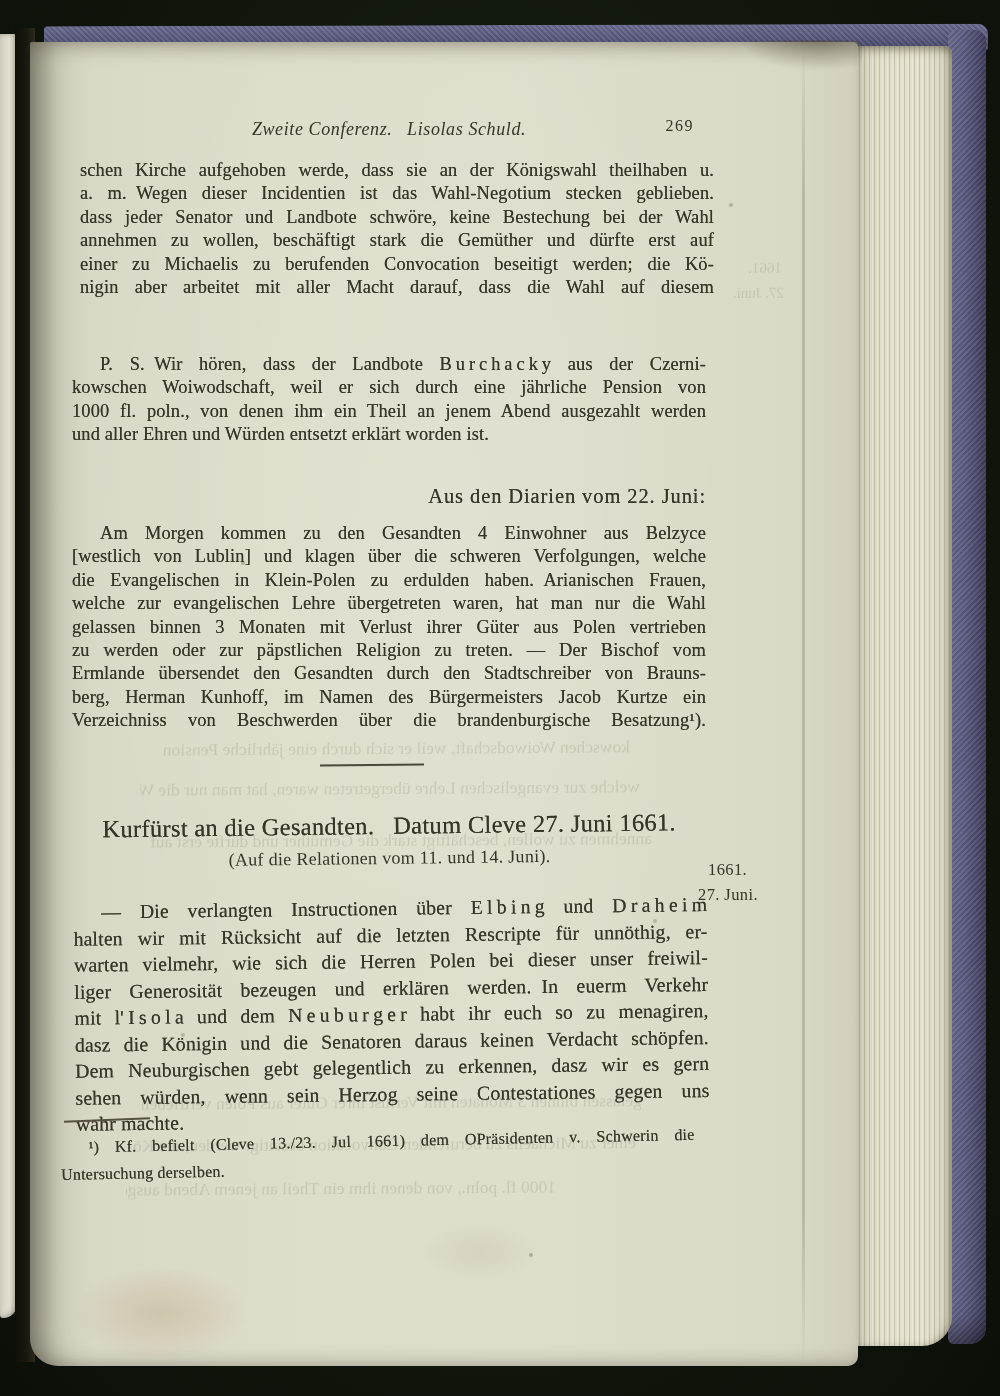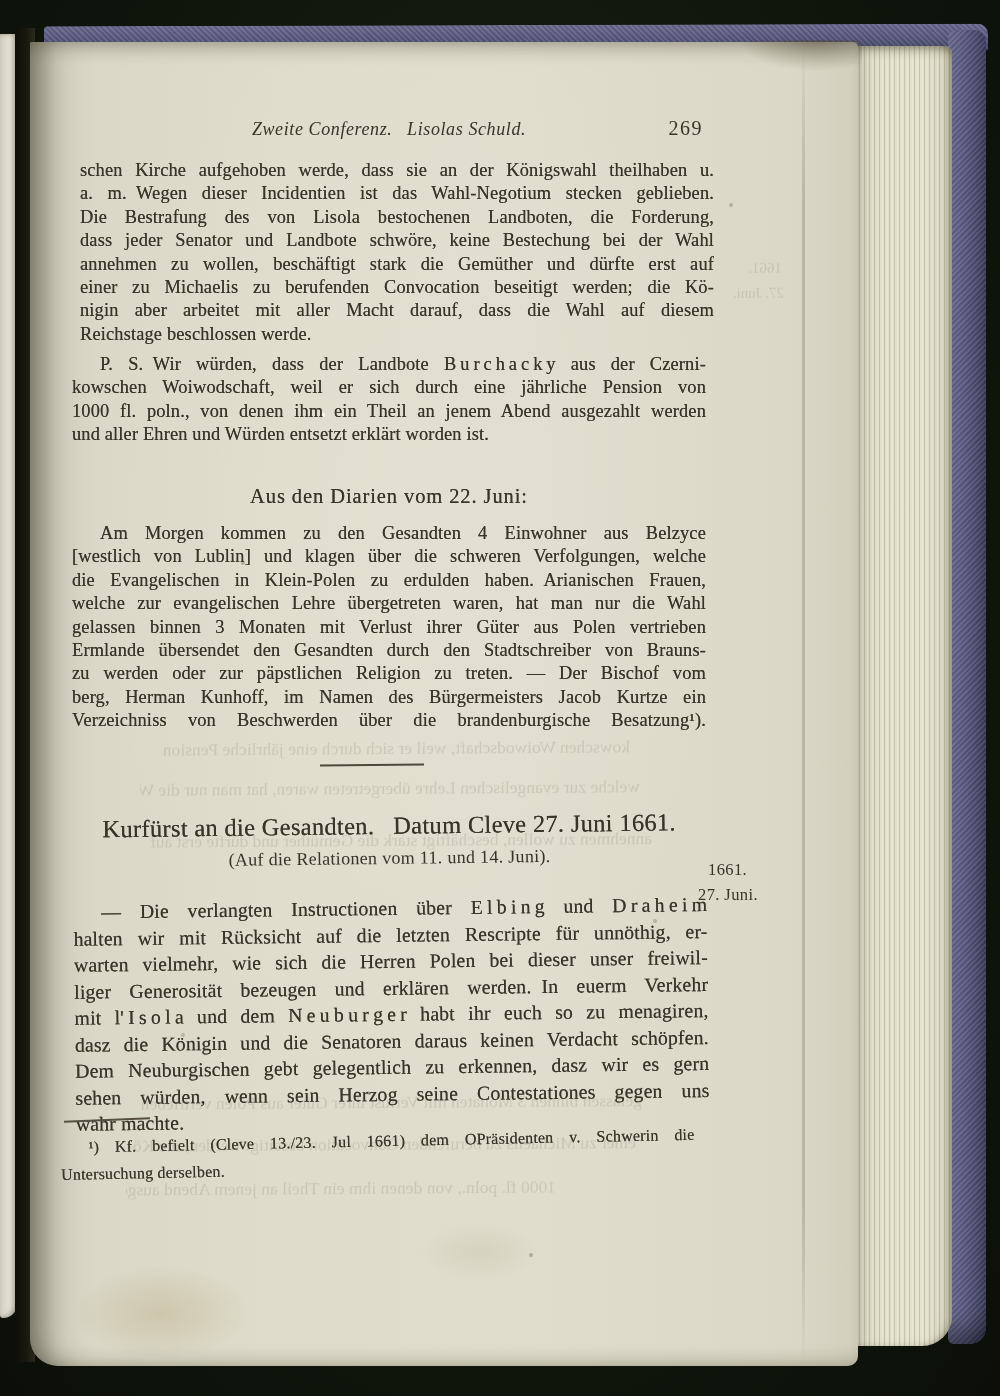--- a/index.html
+++ b/index.html
@@ -70,29 +70,29 @@
     filter:blur(1px);}
   .stain2{position:absolute;left:390px;top:1180px;width:120px;height:60px;
     background:radial-gradient(ellipse, rgba(130,118,80,.10) 0%, rgba(130,118,80,0) 70%);}
   .specks{position:absolute;left:0;top:0;width:2px;height:2px;border-radius:50%;
     box-shadow:212px 520px 0 1px rgba(90,85,60,.35), 624px 878px 0 1px rgba(90,85,60,.3),
       500px 1212px 0 1px rgba(90,85,60,.35), 152px 992px 0 1px rgba(90,85,60,.28),
       700px 162px 0 1px rgba(90,85,60,.3), 292px 372px 0 1.5px rgba(250,250,240,.8);}
   
   .running-header{position:absolute;left:42px;top:77px;width:634px;height:26px;font-size:18px;letter-spacing:.6px;}
   .rh-title{width:100%;text-align:center;font-style:italic;}
-  .rh-page{position:absolute;right:3px;top:-2px;font-size:20px;letter-spacing:1.5px;margin-left:16px;}
+  .rh-page{position:absolute;right:12px;top:-2px;font-size:16px;letter-spacing:1.5px;margin-left:16px;}
   .para{position:absolute;left:42px;width:634px;}
   .line{height:23.4px;line-height:23.4px;font-size:18.4px;
     text-align:justify;text-align-last:justify;letter-spacing:.15px;
     text-shadow:0 0 .4px rgba(56,52,40,.8);}
   .last{text-align-last:left;}
   .ind{text-indent:28px;}
   .p1{top:117px;margin-left:8px;} .p2{top:311px;} .p3{top:480px;}
-  .h1{position:absolute;left:42px;top:443px;width:634px;text-align:center;
+  .h1{position:absolute;left:42px;top:443px;width:634px;text-align:right;
     font-size:20.5px;letter-spacing:.9px;text-shadow:0 0 .5px rgba(56,52,40,.85);}
   .divider{position:absolute;left:290px;top:722px;width:104px;height:2px;background:#4c483a;transform:rotate(-.5deg);}
   .lower{position:absolute;left:42px;top:766px;width:634px;transform:rotate(-.7deg);transform-origin:top right;}
   .h2{width:100%;text-align:center;font-size:24.5px;letter-spacing:.3px;text-shadow:0 0 .5px rgba(56,52,40,.9);}
   .h2sub{width:100%;text-align:center;font-size:18px;margin-top:8px;letter-spacing:.3px;}
   .p4{margin-top:26px;}
   .p4 .line{height:26.5px;line-height:26.5px;font-size:19.8px;}
   .margin-note{position:absolute;font-size:16.5px;letter-spacing:.4px;white-space:nowrap;}
   .mn-year{left:678px;top:818px;} .mn-date{left:668px;top:843px;}
   .footnote{position:absolute;left:30px;top:1078px;width:650px;transform:rotate(-1.2deg);transform-origin:top left;}
@@ -137,45 +137,43 @@
   <div class="bleed b8">1000 fl. poln., von denen ihm ein Theil an jenem Abend ausgezahlt werden</div>
 
   <div class="running-header">
     <div class="rh-title">Zweite Conferenz.  Lisolas Schuld.</div>
     <div class="rh-page">269</div>
   </div>
 
   <div class="para p1">
     <div class="line">schen Kirche aufgehoben werde, dass sie an der Königswahl theilhaben u.</div>
     <div class="line">a. m. Wegen dieser Incidentien ist das Wahl-Negotium stecken geblieben.</div>
-    <div class="line">Die Bestrafung des von Lisola bestochenen Landboten, die Forderung,</div>
     <div class="line">dass jeder Senator und Landbote schwöre, keine Bestechung bei der Wahl</div>
     <div class="line">annehmen zu wollen, beschäftigt stark die Gemüther und dürfte erst auf</div>
     <div class="line">einer zu Michaelis zu berufenden Convocation beseitigt werden; die Kö-</div>
     <div class="line">nigin aber arbeitet mit aller Macht darauf, dass die Wahl auf diesem</div>
-    <div class="line last">Reichstage beschlossen werde.</div>
   </div>
 
   <div class="para p2">
-    <div class="line ind">P. S. Wir würden, dass der Landbote B u r c h a c k y aus der Czerni-</div>
+    <div class="line ind">P. S. Wir hören, dass der Landbote B u r c h a c k y aus der Czerni-</div>
     <div class="line">kowschen Woiwodschaft, weil er sich durch eine jährliche Pension von</div>
     <div class="line">1000 fl. poln., von denen ihm ein Theil an jenem Abend ausgezahlt werden</div>
     <div class="line last">und aller Ehren und Würden entsetzt erklärt worden ist.</div>
   </div>
 
   <div class="h1">Aus den Diarien vom 22. Juni:</div>
 
   <div class="para p3">
     <div class="line ind">Am Morgen kommen zu den Gesandten 4 Einwohner aus Belzyce</div>
     <div class="line">[westlich von Lublin] und klagen über die schweren Verfolgungen, welche</div>
     <div class="line">die Evangelischen in Klein-Polen zu erdulden haben. Arianischen Frauen,</div>
     <div class="line">welche zur evangelischen Lehre übergetreten waren, hat man nur die Wahl</div>
     <div class="line">gelassen binnen 3 Monaten mit Verlust ihrer Güter aus Polen vertrieben</div>
+    <div class="line">zu werden oder zur päpstlichen Religion zu treten. — Der Bischof vom</div>
     <div class="line">Ermlande übersendet den Gesandten durch den Stadtschreiber von Brauns-</div>
-    <div class="line">zu werden oder zur päpstlichen Religion zu treten. — Der Bischof vom</div>
     <div class="line">berg, Herman Kunhoff, im Namen des Bürgermeisters Jacob Kurtze ein</div>
     <div class="line">Verzeichniss von Beschwerden über die brandenburgische Besatzung¹).</div>
   </div>
 
   <div class="divider"></div>
 
   <div class="lower">
     <div class="h2">Kurfürst an die Gesandten.  Datum Cleve 27. Juni 1661.</div>
     <div class="h2sub">(Auf die Relationen vom 11. und 14. Juni).</div>
     <div class="para p4" style="position:relative;left:0;top:0;">

